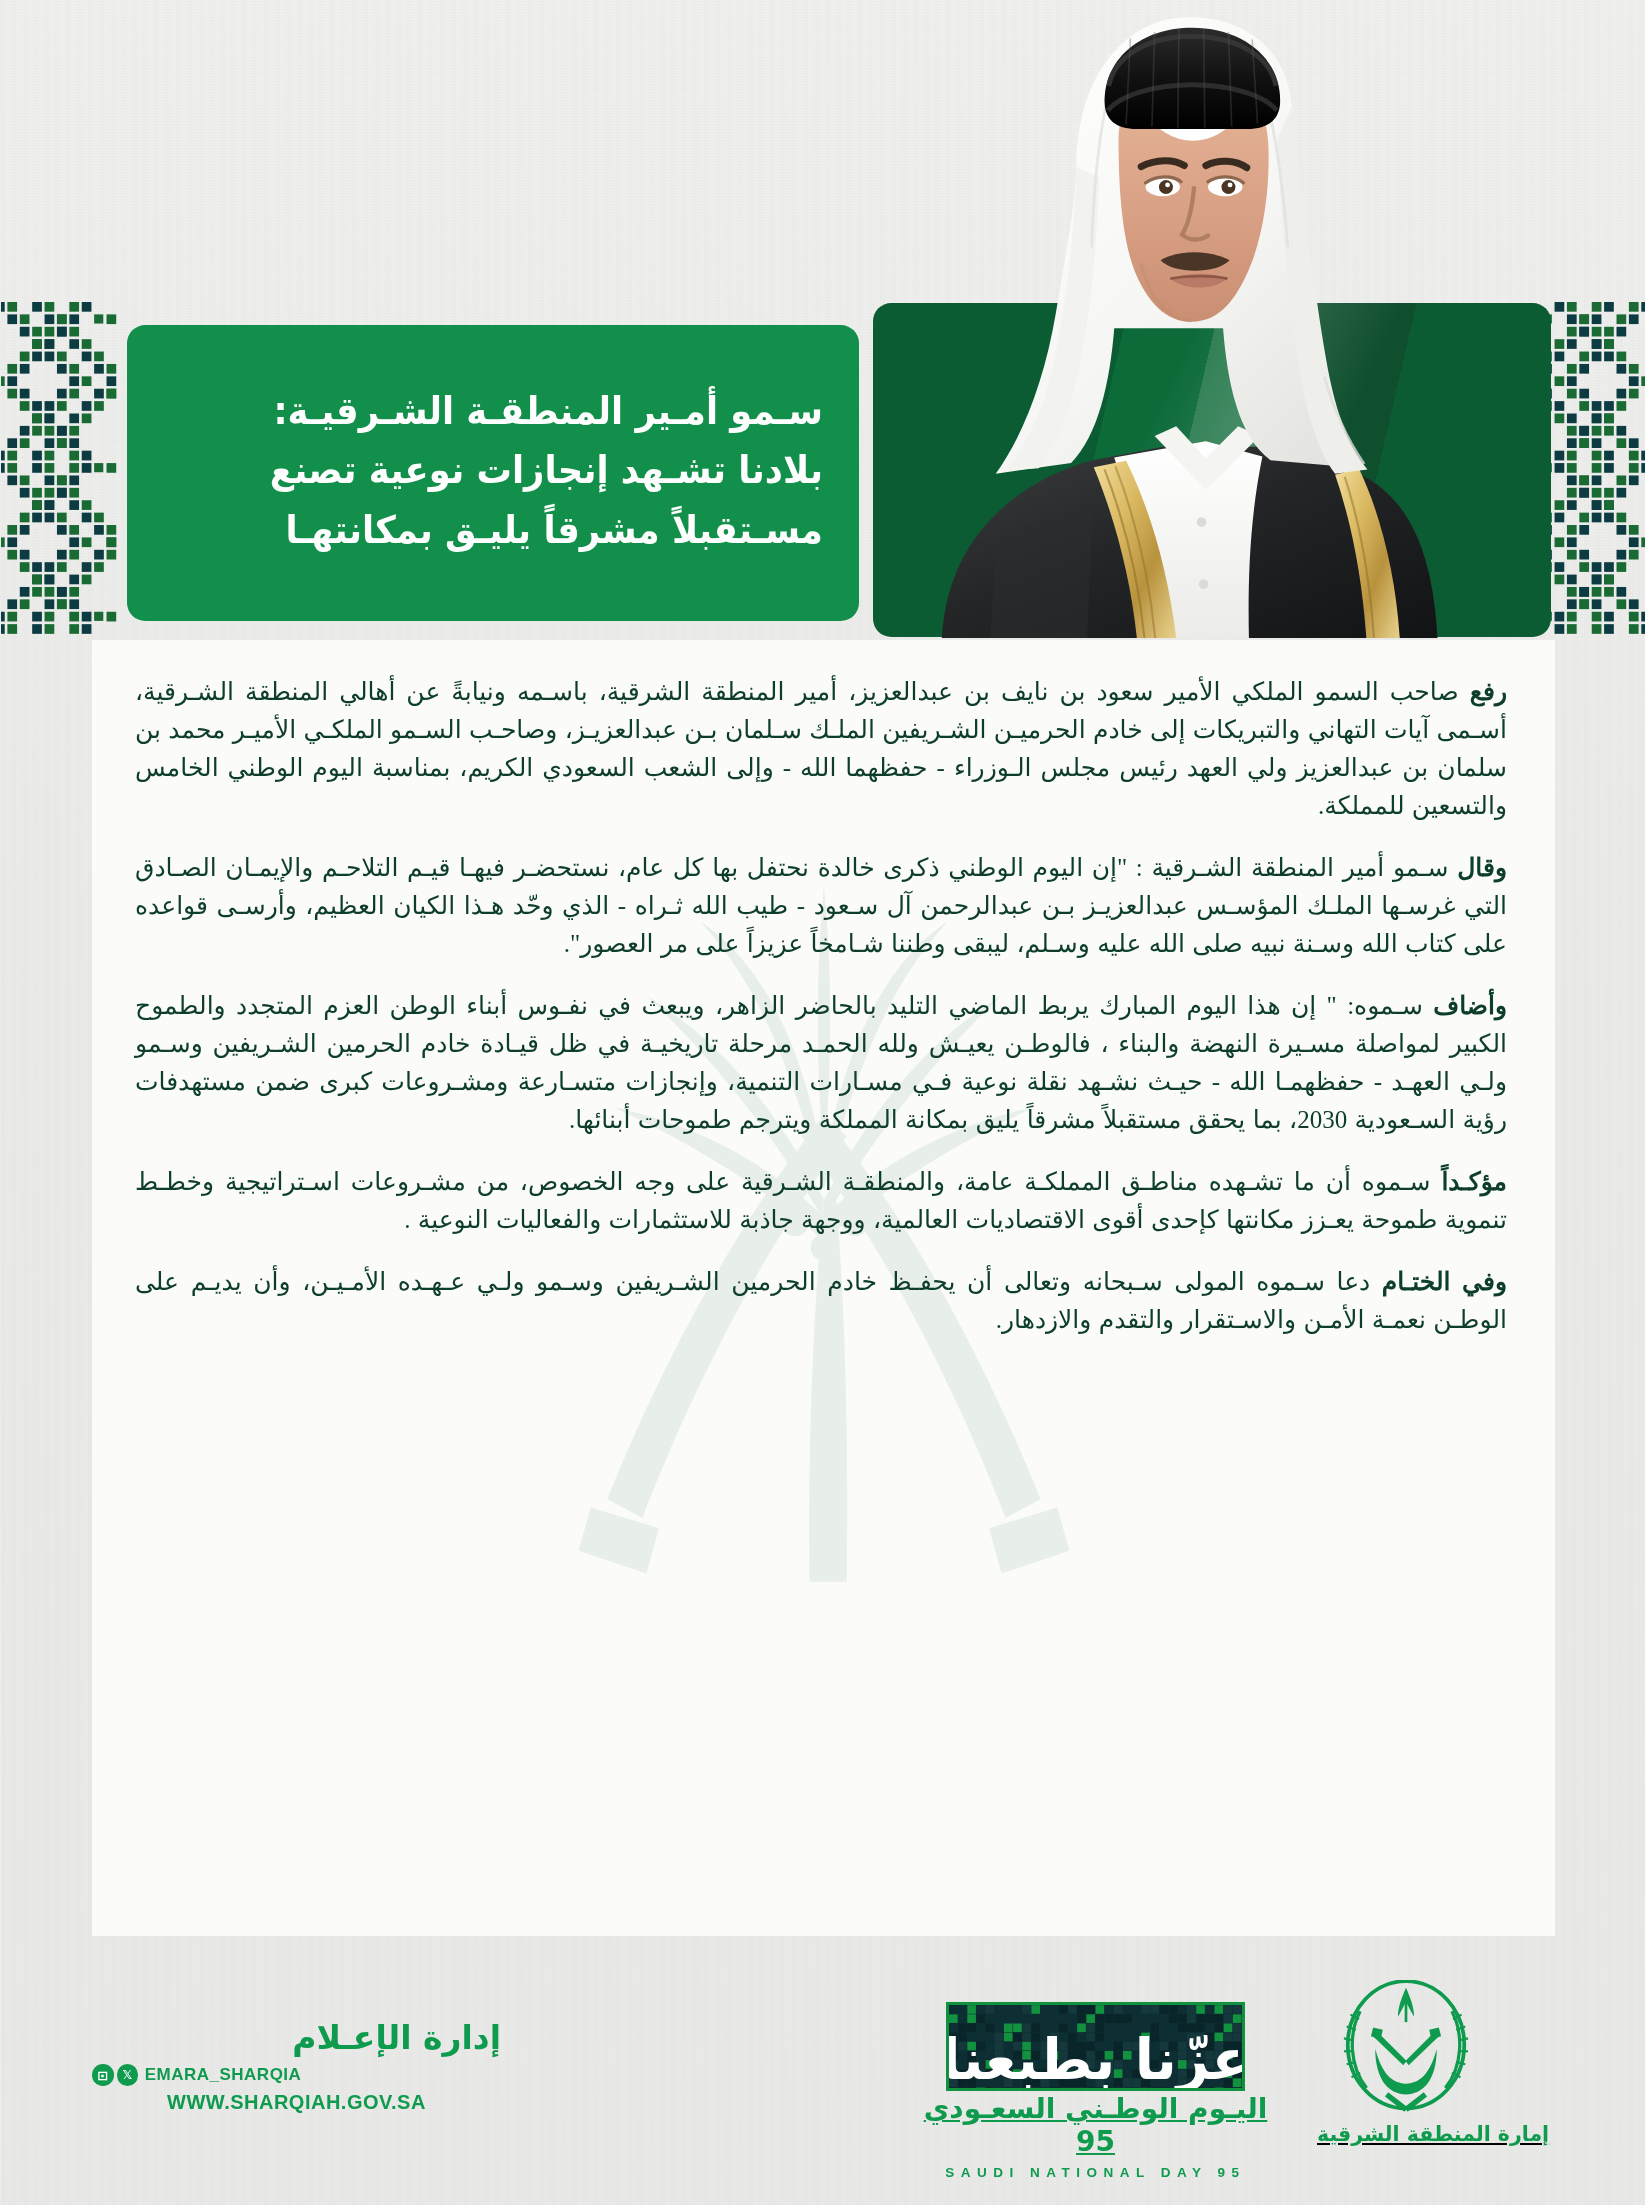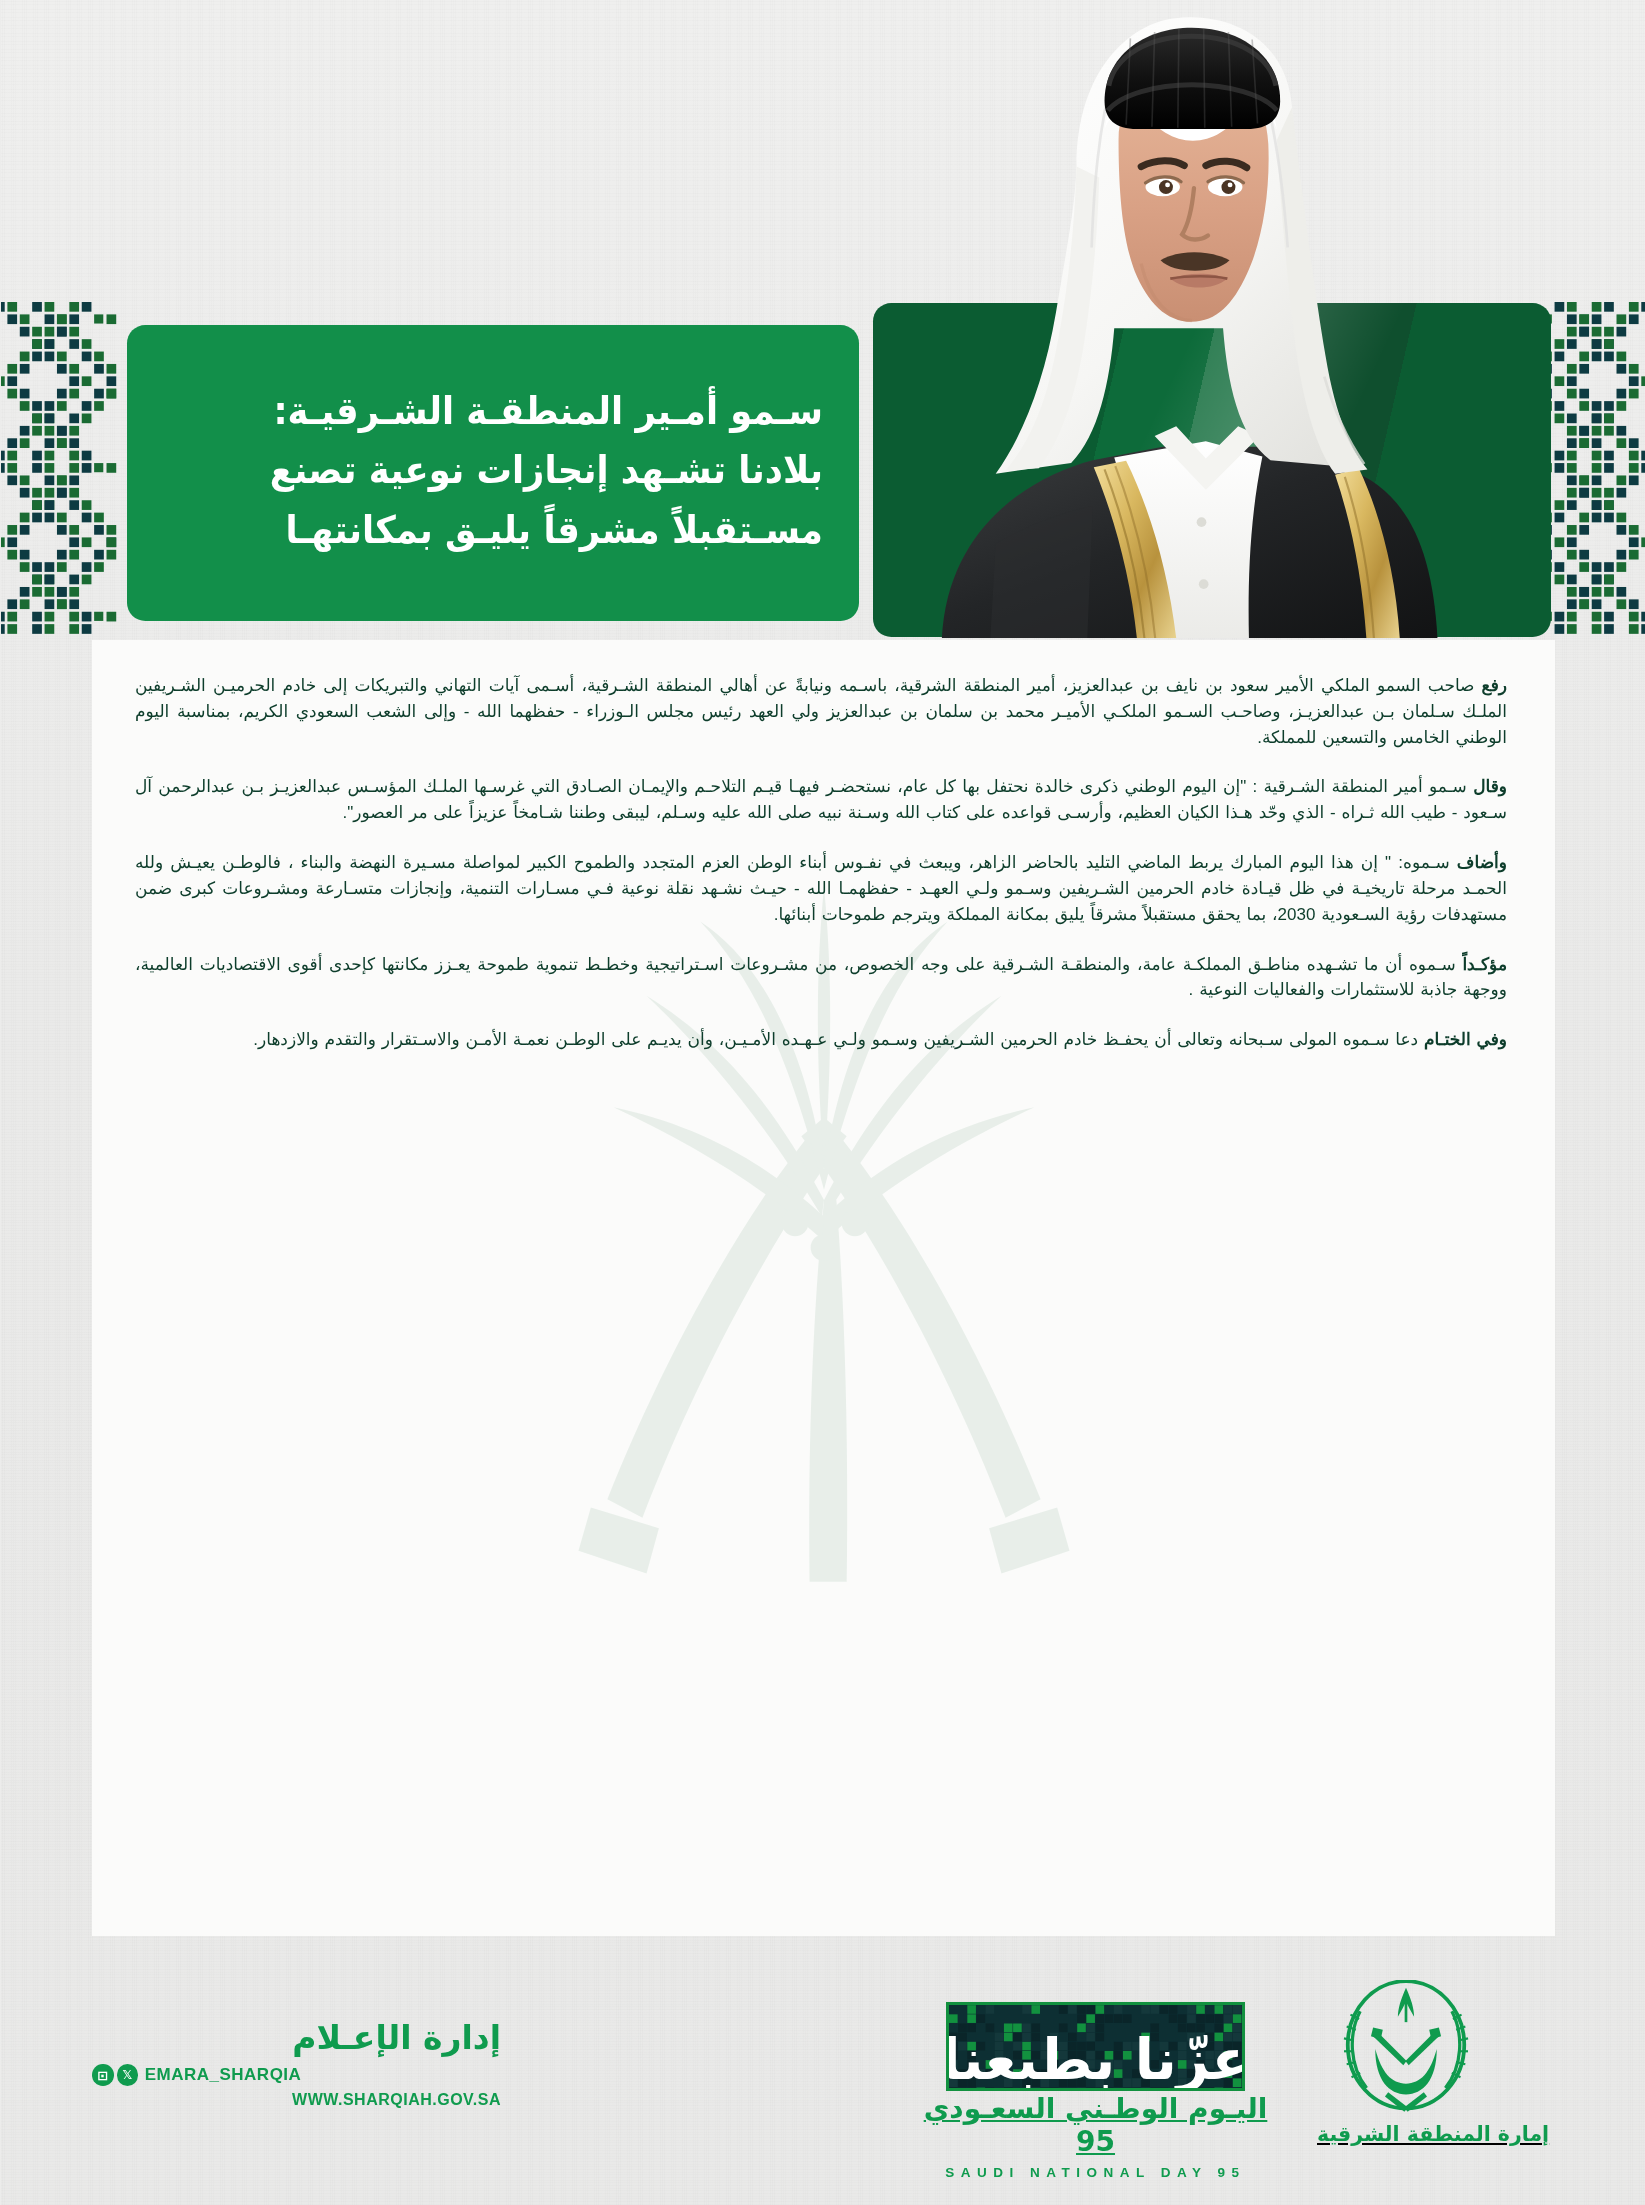--- a/index.html
+++ b/index.html
@@ -137,22 +137,22 @@
 
   #body-inner{
     position:relative;
     z-index:2;
     padding:33px 48px 32px 43px;
     direction:rtl;
   }
 
   .para{
     color:#0d3d2b;
-    font-family:Liberation Sans, sans-serif;
-    font-size:17px;
+    font-family:Liberation Serif, serif;
+    font-size:25px;
     line-height:1.52;
     text-align:justify;
     text-align-last:right;
     margin-bottom:24px;
     direction:rtl;
     word-spacing:1.1px;
   }
   .para:last-child{ margin-bottom:0; }
   .para .lead{
     font-weight:700;
@@ -205,21 +205,21 @@
   .sn-ico.ig{ background:#0f9b4e; font-size:13px;}
   #media-dept .handle-text,
   #media-dept .url-text{
     color:#0f9b4e;
     font-size:17px;
     font-weight:700;
     letter-spacing:0.5px;
     direction:ltr;
     font-family:"Liberation Sans", sans-serif;
   }
-  #media-dept .url-text{ font-size:16px; }
+  #media-dept .url-text{ font-size:20px;text-align:center; }
 
   
   #nd-logo{
     position:absolute;
     right:362px;
     top:64px;
     width:377px;
     text-align:center;
   }
   #nd-mark{

